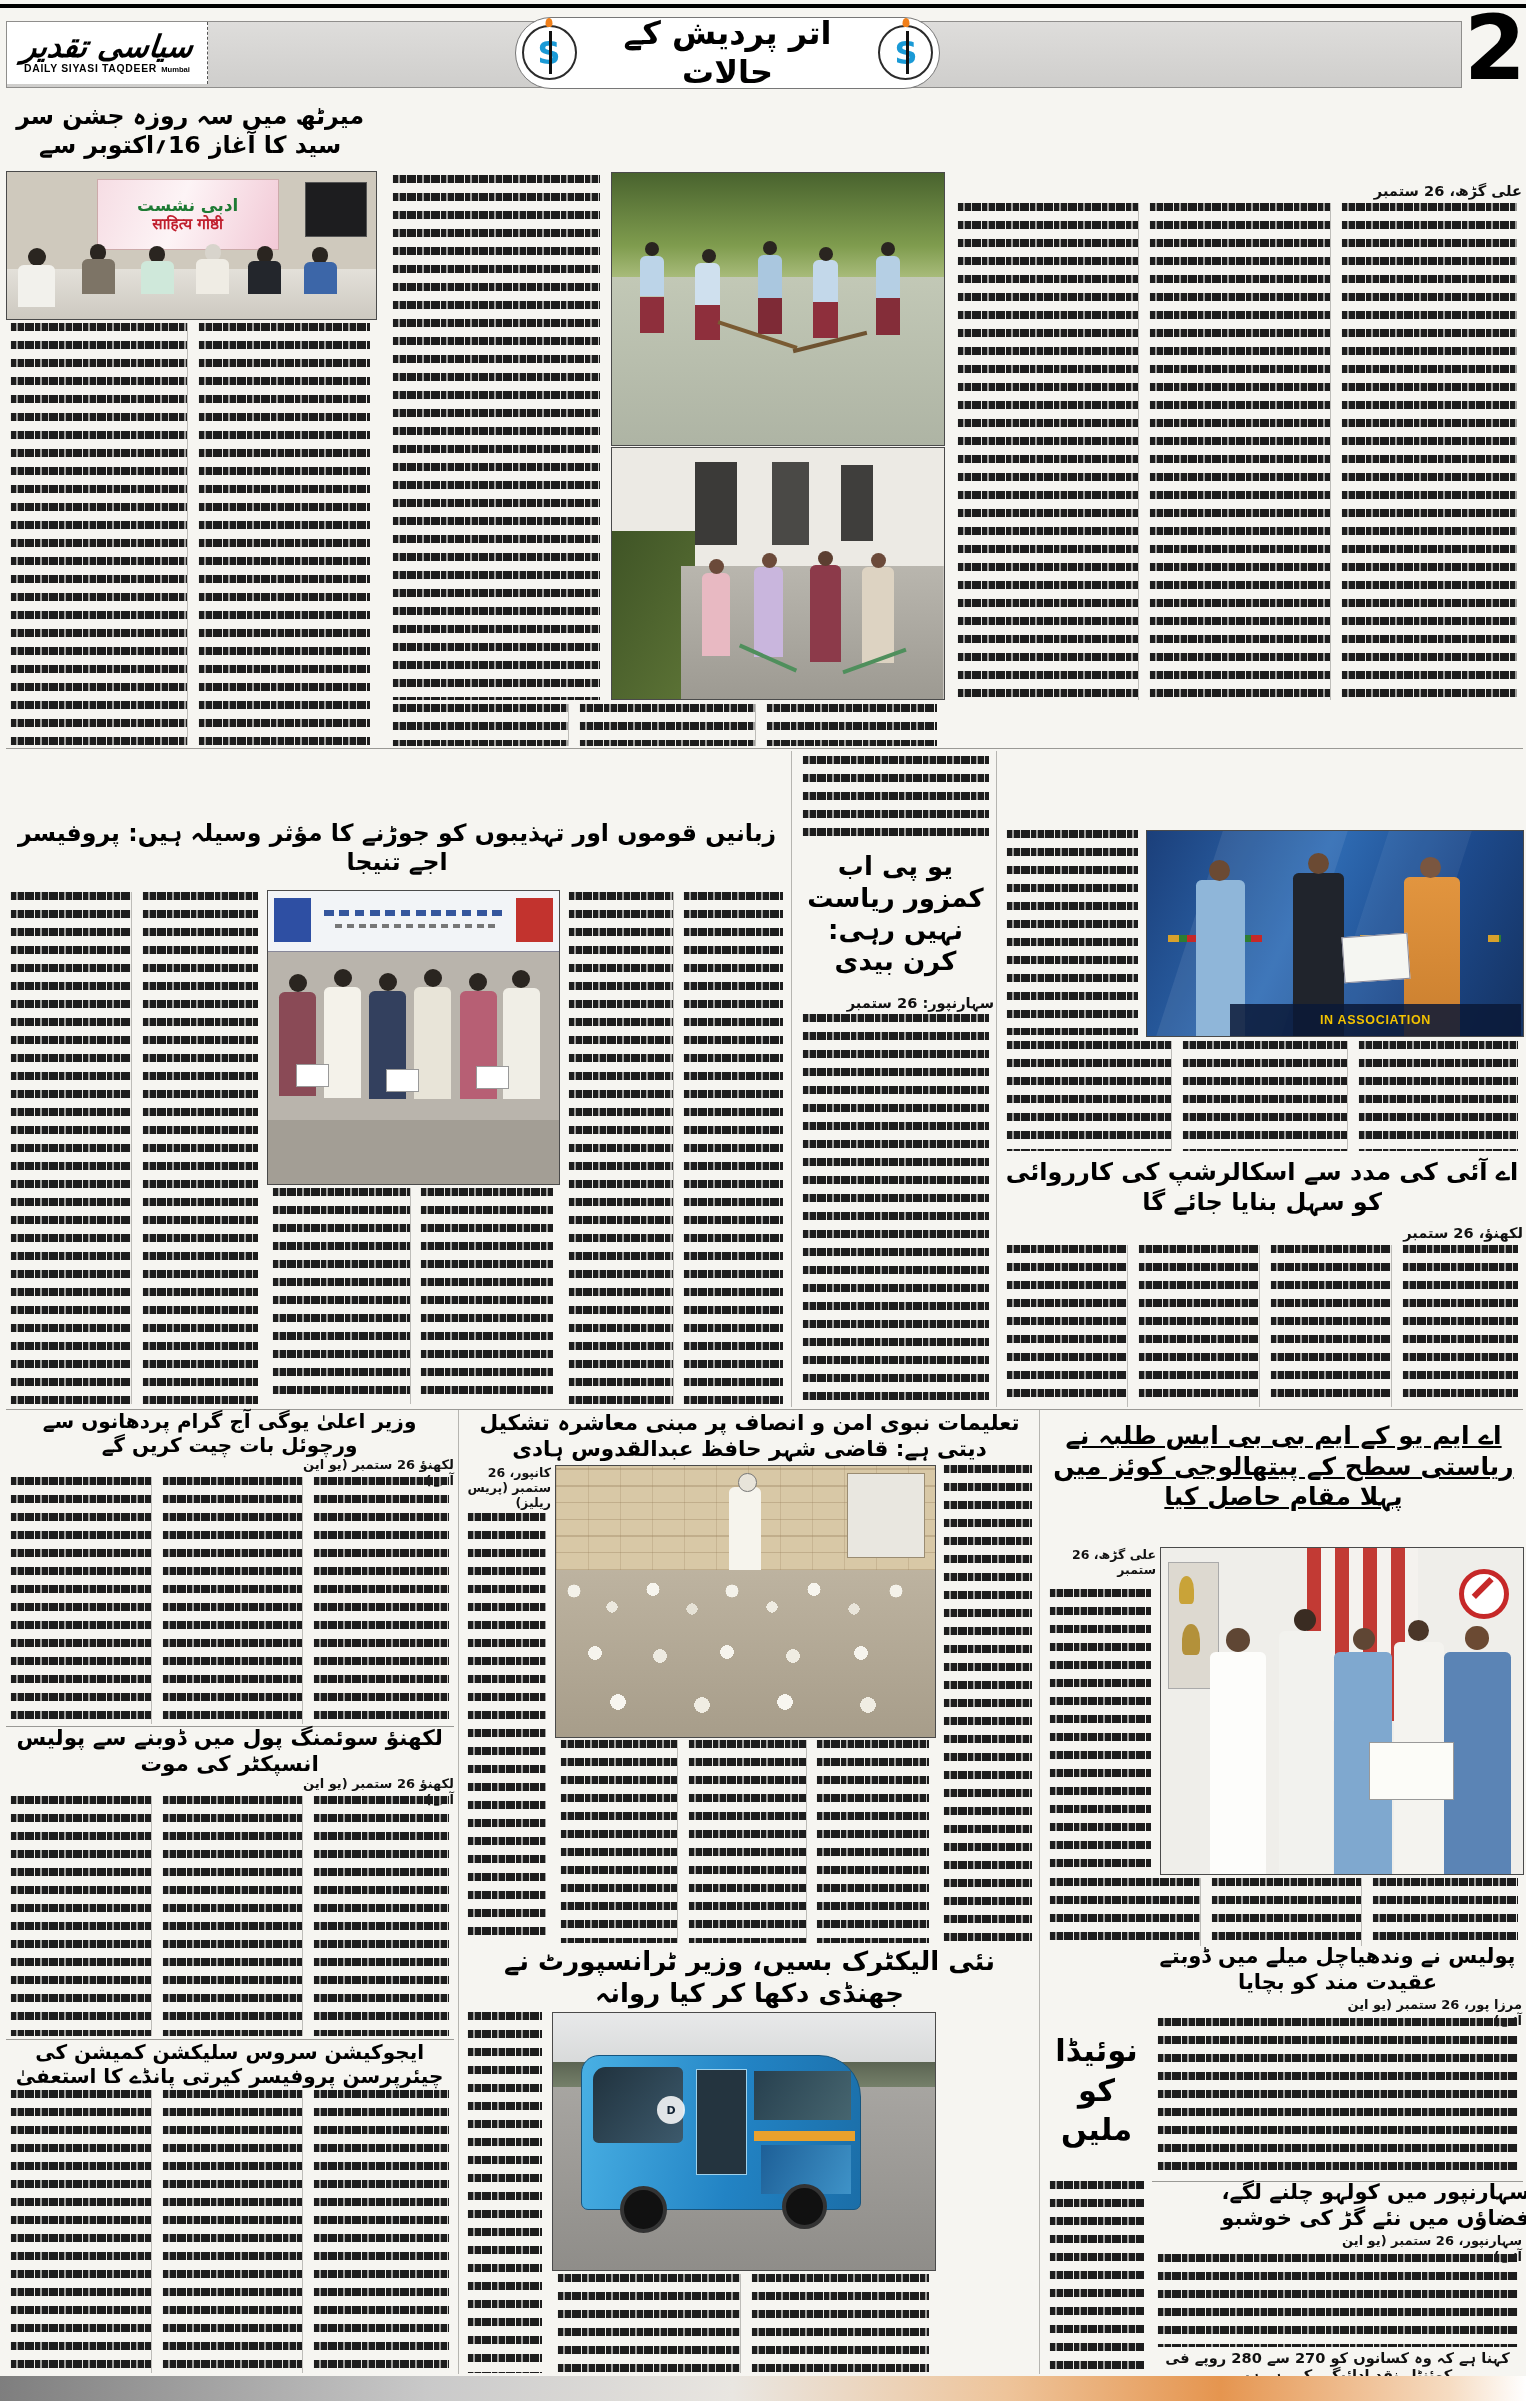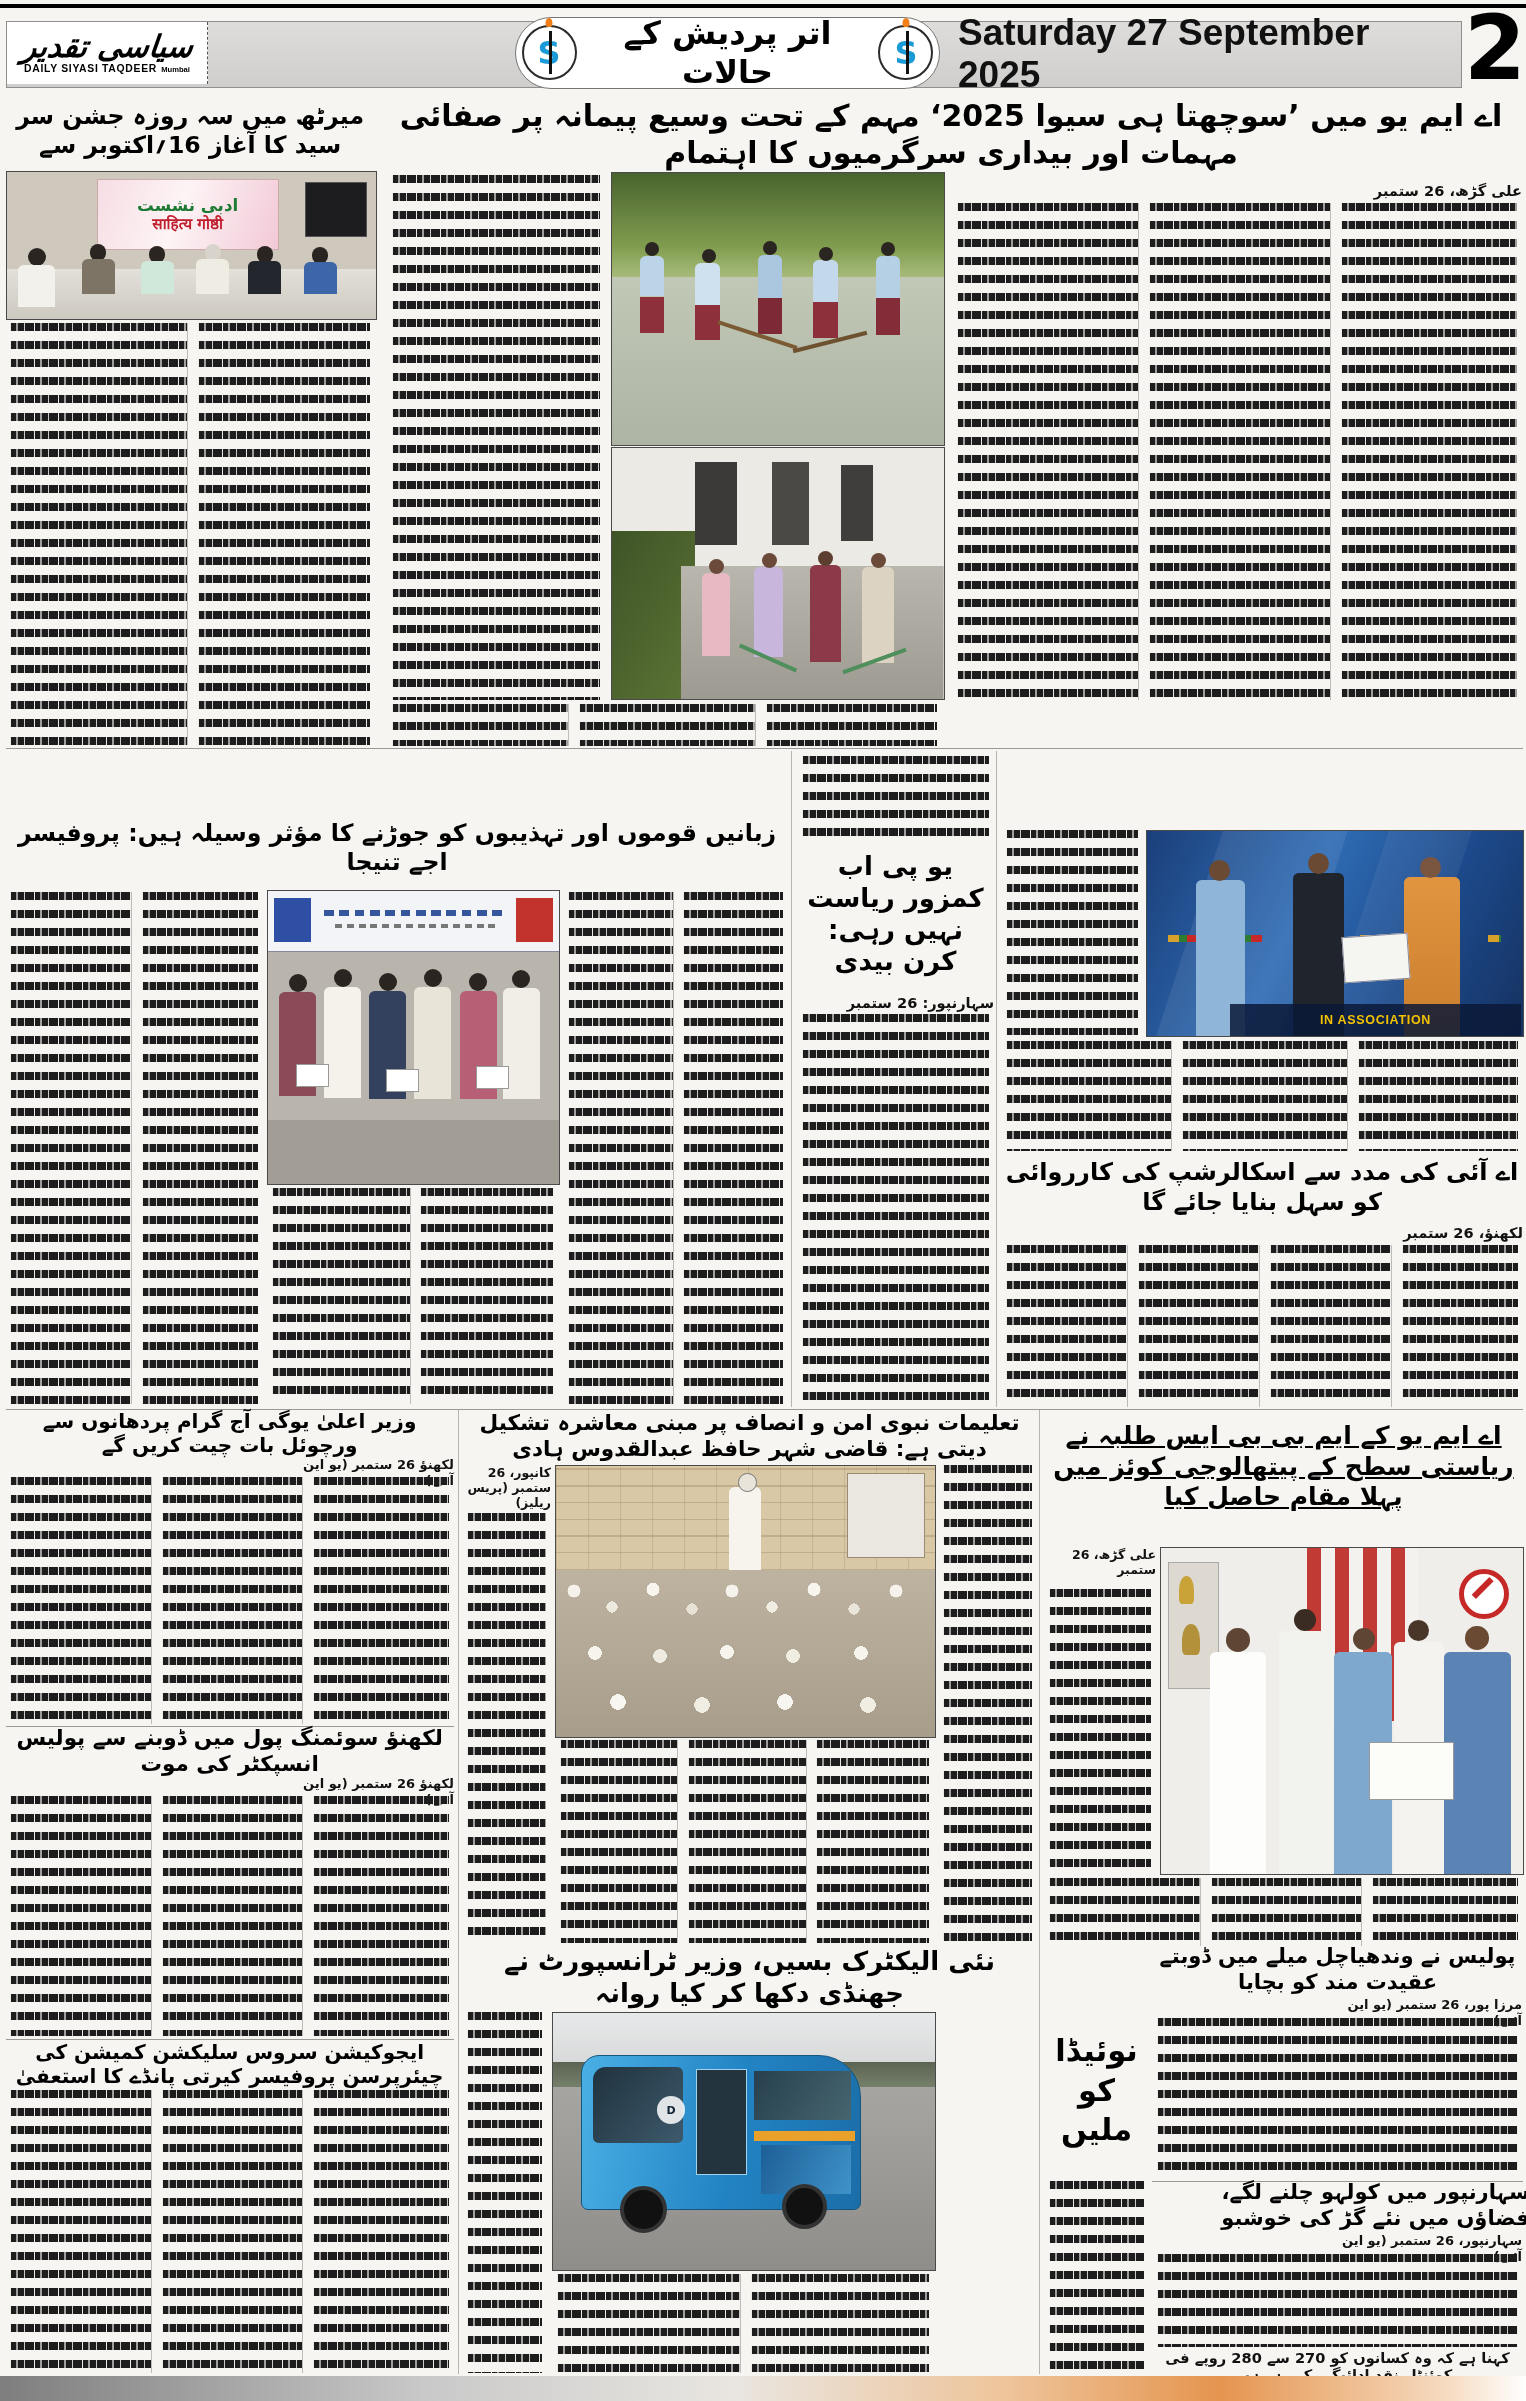--- a/index.html
+++ b/index.html
@@ -56,27 +56,24 @@
         <span class="bar"></span>
     </div>
     <div class="h" style="font-size:32px;flex:1;">اتر پردیش کے حالات</div>
     <div class="coin">
       <span class="flame"></span>
         <span class="s">S</span>
         <span class="bar"></span>
     </div>
   </div>
 
-  <div class="abs" style="left:958px;top:28px;width:493px;height:51px;font-family:'Liberation Sans',sans-serif;
-              font-size:37px;font-weight:bold;color:#111;display:flex;align-items:center;justify-content:flex-end;">Saturday 27 September 2025</div>
 
   <div class="abs" style="left:1463px;top:7px;width:64px;height:82px;font-size:89px;font-weight:900;color:#000;
               display:flex;align-items:center;justify-content:center;line-height:.9;">2</div>
 
-  <div class="abs h" style="left:380px;top:94px;width:1142px;height:82px;font-size:30px;">اے ایم یو میں ’سوچھتا ہی سیوا 2025‘ مہم کے تحت وسیع پیمانہ پر صفائی مہمات اور بیداری سرگرمیوں کا اہتمام</div>
 
   <div class="abs" style="left:952px;top:182px;width:570px;">
     <div class="dl">علی گڑھ، 26 ستمبر</div>
   </div>
   <div class="abs cols" style="left:952px;top:203px;width:570px;height:497px;">
     <div class="ut"></div>
       <div class="ut"></div>
       <div class="ut"></div>
   </div>
   <div class="abs cols" style="left:387px;top:175px;width:218px;height:525px;">

